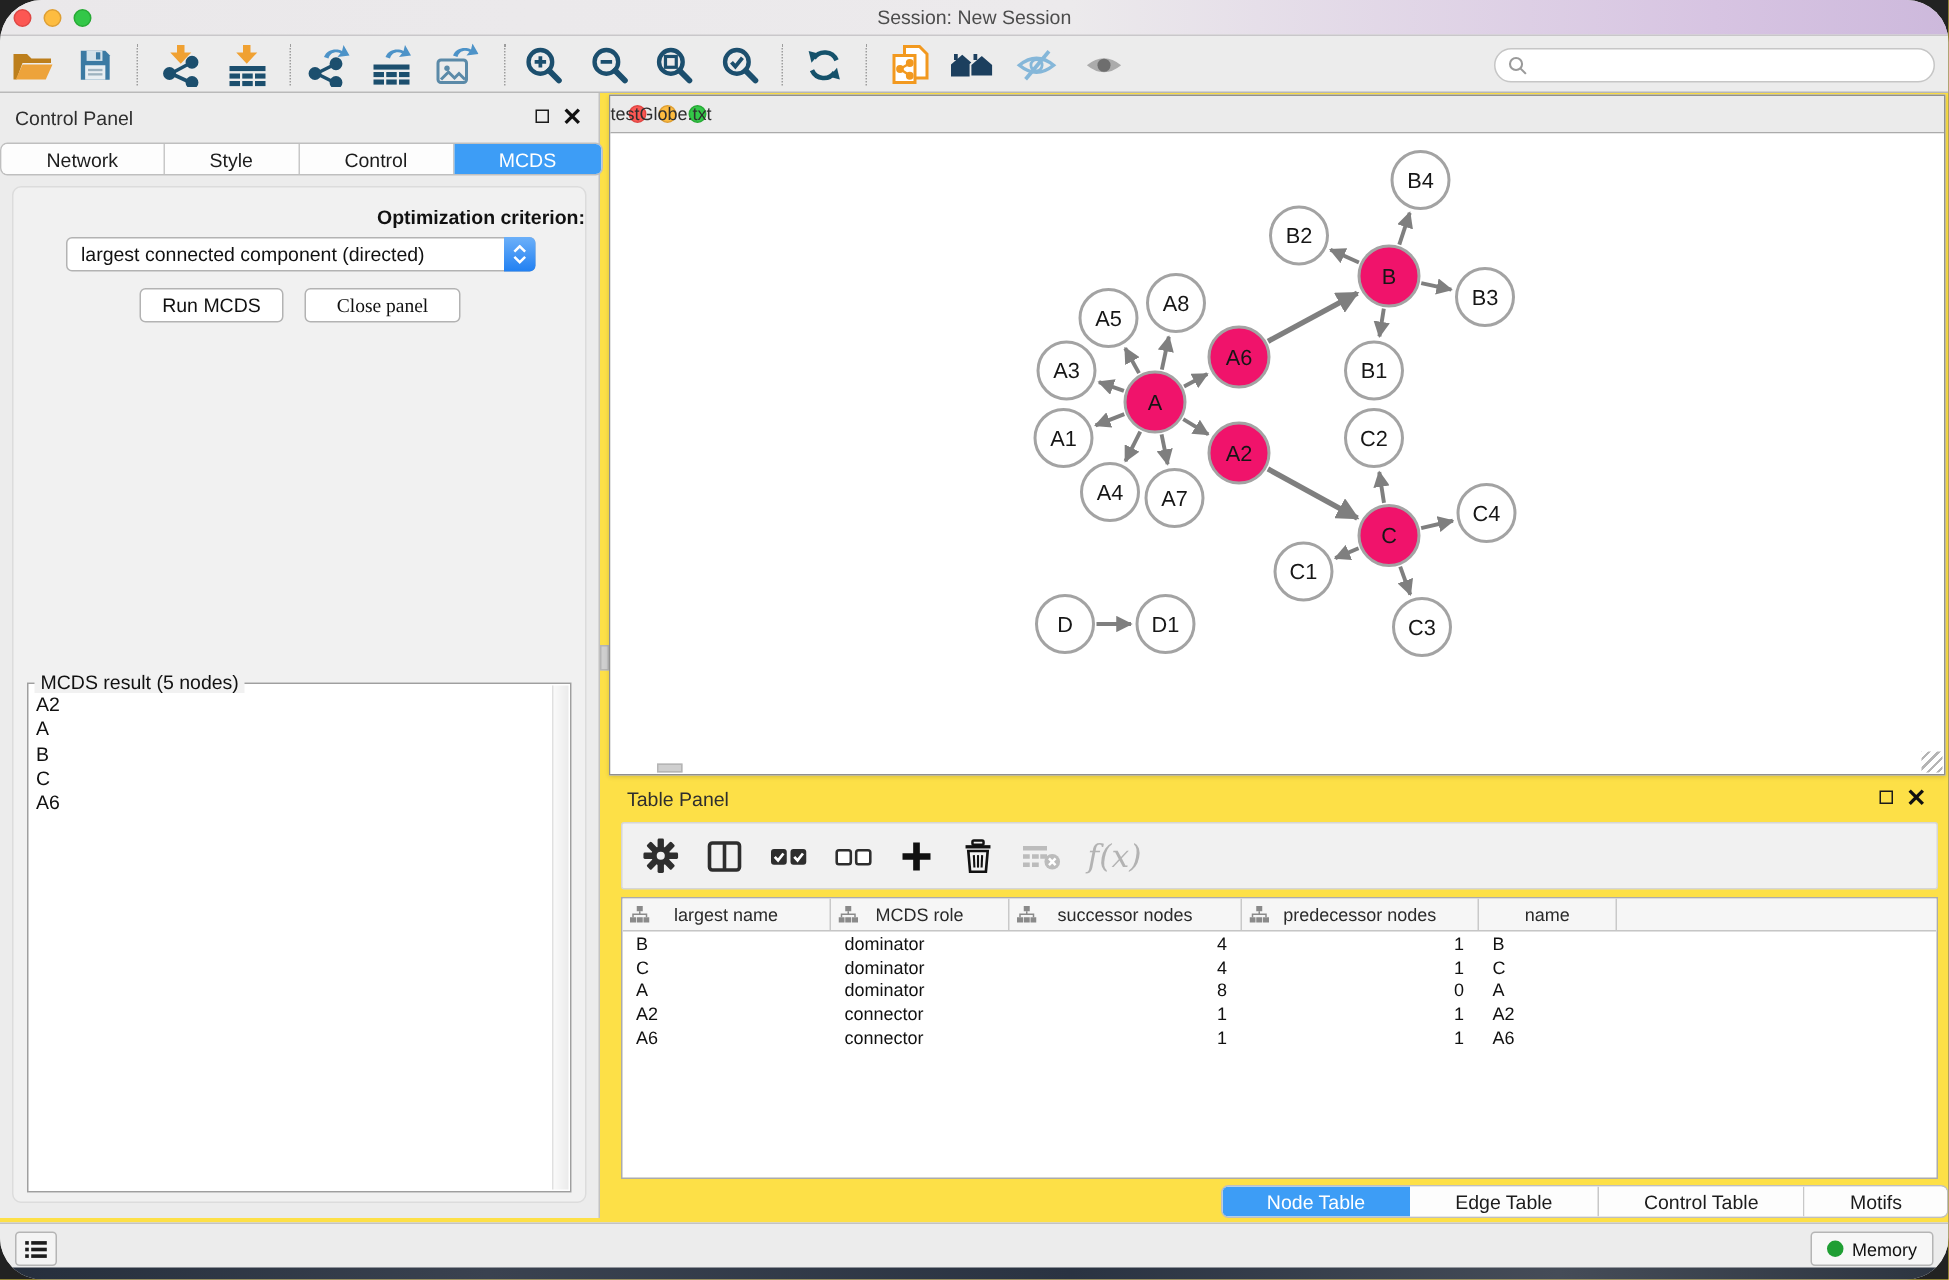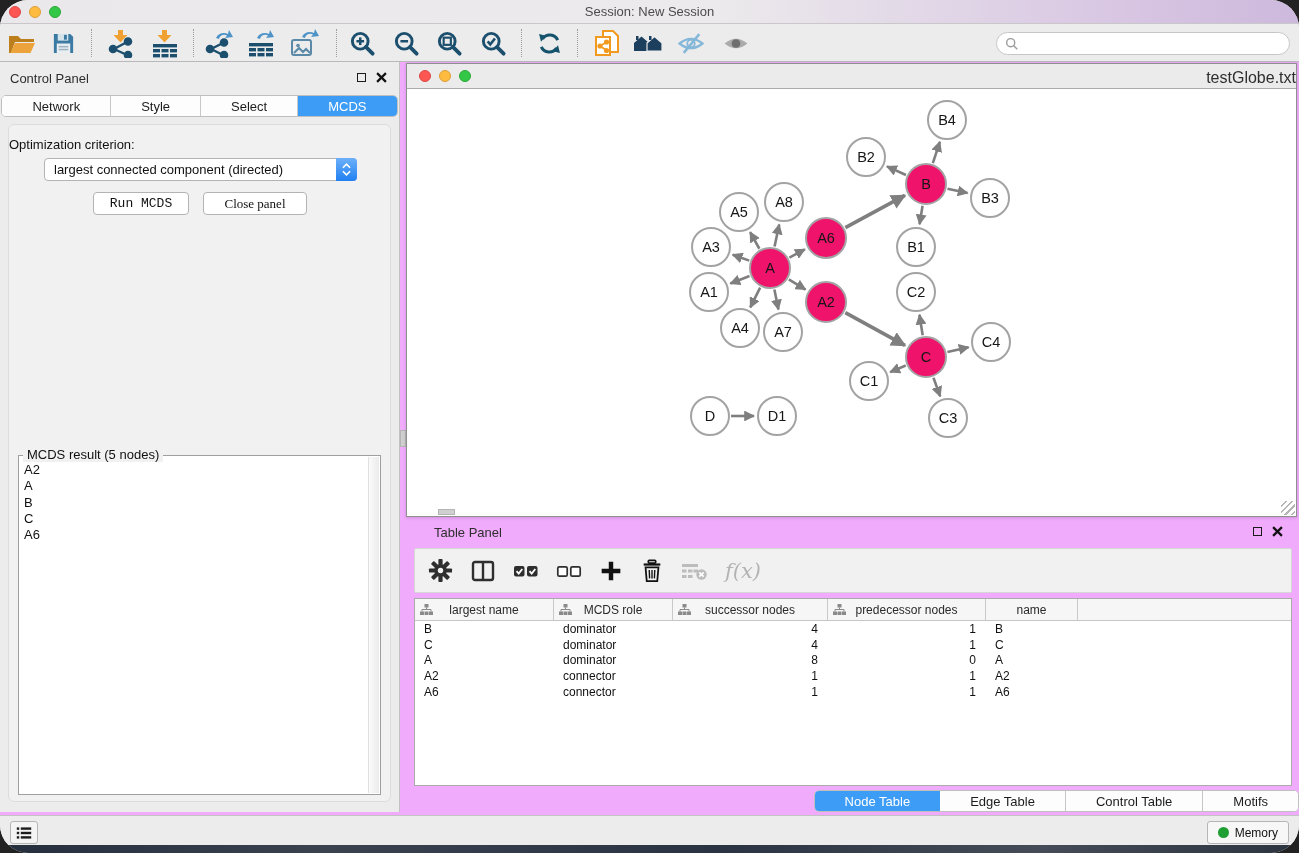--- a/index.html
+++ b/index.html
@@ -23,68 +23,68 @@
     background:#ececec; border-bottom:1px solid #b9b9b9; }
   .tbtn { position:absolute; top:2px; width:34px; height:34px; border:none; background:transparent;
     display:flex; align-items:center; justify-content:center; cursor:default; }
   .tsep { position:absolute; top:5px; height:28px; width:0; border-left:1px dotted #9d9d9d; }
   .search-field { position:absolute; right:9px; top:8px; width:294px; height:23px;
     background:#fff; border:1px solid #c6c6c6; border-radius:12px; display:flex; align-items:center; padding:0 8px; }
   .search-field input { border:none; outline:none; flex:1; font-size:12px; margin-left:5px;
     font-family:"Liberation Sans",sans-serif; background:transparent; }
 
   
-  .workspace { position:absolute; left:0; top:62px; width:1299px; height:753px; background:#f0abfc; }
+  .workspace { position:absolute; left:0; top:62px; width:1299px; height:753px; background:#fde047; }
 
   
   .control-panel { position:absolute; left:0; top:0; width:400px; height:750px;
     background:#ececec; border-right:1px solid #c2c2c2; }
   .panel-head { position:relative; height:30px; }
   .panel-title { position:absolute; left:10px; top:9px; font-size:13px; color:#2e2e2e; }
   .panel-icons { position:absolute; right:12px; top:10px; display:flex; gap:10px; align-items:center; }
   .float-box { width:9px; height:9px; border:1.5px solid #1b1b1b; display:inline-block; }
 
   .seg-group { display:inline-flex; border:1px solid #bfbfbf; border-radius:5px; overflow:hidden;
     background:#fff; height:22px; }
   .seg { display:flex; align-items:center; padding:0 30px; font-size:13px; color:#1c1c1c;
     border-right:1px solid #c8c8c8; background:#fdfdfd; cursor:default; }
   .seg:last-child { border-right:none; }
   .seg.active { background:#3d9df6; color:#fff; border-right:none; }
   .cp-tabs { position:absolute; left:0; right:0; top:33px; text-align:center; }
 
   .cp-content { position:absolute; left:8px; right:8px; top:62px; bottom:10px;
     background:#f1f1f1; border:1px solid #dcdcdc; border-radius:6px; }
-  .opt-label { position:absolute; left:0; right:0; top:12px; text-align:left; font-size:13px; color:#111; }
+  .opt-label { position:absolute; left:16px; right:0; top:12px; text-align:right; font-size:13px; color:#111;font-weight:bold; }
   .dropdown { position:absolute; left:35px; top:33px; width:313px; height:23px; background:#fff;
     border:1px solid #b3b3b3; border-radius:4px; display:flex; align-items:center; }
   .dropdown .dd-text { flex:1; font-size:13px; color:#111; padding-left:9px; white-space:nowrap; overflow:hidden; }
   .dd-stepper { width:21px; height:23px; margin:-1px -1px -1px 0; border-radius:0 4px 4px 0;
     background:linear-gradient(#6cb0f9,#2180f2); display:flex; flex-direction:column;
     align-items:center; justify-content:center; gap:1px; }
   .btn { position:absolute; height:23px; background:#fff; border:1px solid #b3b3b3; border-radius:4px;
     font-size:13px; color:#111; font-family:"Liberation Sans",sans-serif; padding:0 12px; cursor:default; }
-  .btn-run { left:84px; top:67px; width:96px;font-family:Liberation Mono, monospace; }
+  .btn-run { left:84px; top:67px; width:96px; }
   .btn-close { left:194px; top:67px; width:104px;font-family:Liberation Serif, serif; }
 
   .result-box { position:absolute; left:9px; right:9px; top:330px; height:340px; background:#fff;
     border:1px solid #9f9f9f; }
   .result-legend { position:absolute; top:-9px; left:4px; background:#f1f1f1; padding:0 4px;
     font-size:13px; color:#111; }
   .result-list { position:absolute; left:0; top:4px; bottom:2px; right:14px; overflow:hidden;
     padding:2px 0 0 5px; }
   .result-item { font-size:13px; color:#111; line-height:16.3px; }
   .result-scrollbar { position:absolute; right:1px; top:1px; bottom:1px; width:11px;
     background:linear-gradient(to right,#fafafa,#ebebeb); border-left:1px solid #e0e0e0; }
 
   
   .network-window { position:absolute; left:406px; top:1px; width:891px; height:454px;
     background:#fff; border:1px solid #8f8f8f; box-shadow:0 1px 3px rgba(0,0,0,.15); }
   .nw-titlebar { position:relative; height:25px; background:#ebebeb; border-bottom:1px solid #ababab; }
   .nw-titlebar .lights { top:6px; left:12px; }
-  .nw-title { position:absolute; left:0; right:0; top:5px; text-align:right; font-size:16px; color:#2e2e2e; }
+  .nw-title { position:absolute; left:0; right:0; top:5px; text-align:left; font-size:12px; color:#2e2e2e; }
   .nw-canvas { position:absolute; left:0; top:25px; right:0; bottom:0; background:#fff; }
   #graph-svg { position:absolute; left:0; top:0; }
   #graph-svg text { font-family:"Liberation Sans","DejaVu Sans",sans-serif; font-size:14.5px; fill:#161616; }
   .resize-grip { position:absolute; right:1px; bottom:1px; width:14px; height:14px;
     background:repeating-linear-gradient(135deg,transparent 0 3px,#b5b5b5 3px 4.5px); }
   .split-notch-v { position:absolute; left:400px; top:368px; width:6px; height:17px;
     background:#cfcfcf; border:1px solid #b5b5b5; }
   .split-notch-h { position:absolute; left:438px; top:447px; width:17px; height:6px;
     background:#cfcfcf; border:1px solid #b5b5b5; }
 
@@ -308,21 +308,21 @@
           <svg width="11" height="11" viewBox="0 0 10 10">
             <line x1="1" y1="1" x2="9" y2="9" stroke="#111" stroke-width="2"></line>
             <line x1="9" y1="1" x2="1" y2="9" stroke="#111" stroke-width="2"></line>
           </svg>
         </span>
       </div>
       <div class="cp-tabs">
         <span class="seg-group">
           <span class="seg">Network</span>
           <span class="seg">Style</span>
-          <span class="seg">Select</span>
+          <span class="seg">Control</span>
           <span class="seg active">MCDS</span>
         </span>
       </div>
       <div class="cp-content">
         <div class="opt-label">Optimization criterion:</div>
         <div class="dropdown">
           <span class="dd-text">largest connected component (directed)</span>
           <span class="dd-stepper">
             <svg width="9" height="6" viewBox="0 0 10 6">
                 <path d="M1 5 L5 1 L9 5" fill="none" stroke="#fff" stroke-width="1.8"></path>
@@ -471,21 +471,21 @@
             </g>
           </svg>
         <div class="resize-grip"></div>
       </div>
     </section>
 
     <div class="split-notch-h"></div>
 
     <section class="table-panel">
       <div class="tp-head">
-        <span class="panel-title" style="left:28px;top:8px;position:absolute">Table Panel</span>
+        <span class="panel-title" style="left:12px;top:8px;position:absolute">Table Panel</span>
         <span class="panel-icons" style="top:9px;right:16px;position:absolute;display:flex;gap:10px;align-items:center">
           <span class="float-box"></span>
           <svg width="11" height="11" viewBox="0 0 10 10">
             <line x1="1" y1="1" x2="9" y2="9" stroke="#111" stroke-width="2"></line>
             <line x1="9" y1="1" x2="1" y2="9" stroke="#111" stroke-width="2"></line>
           </svg>
         </span>
       </div>
       <div class="tp-toolbar">
         <button class="tp-ibtn">

